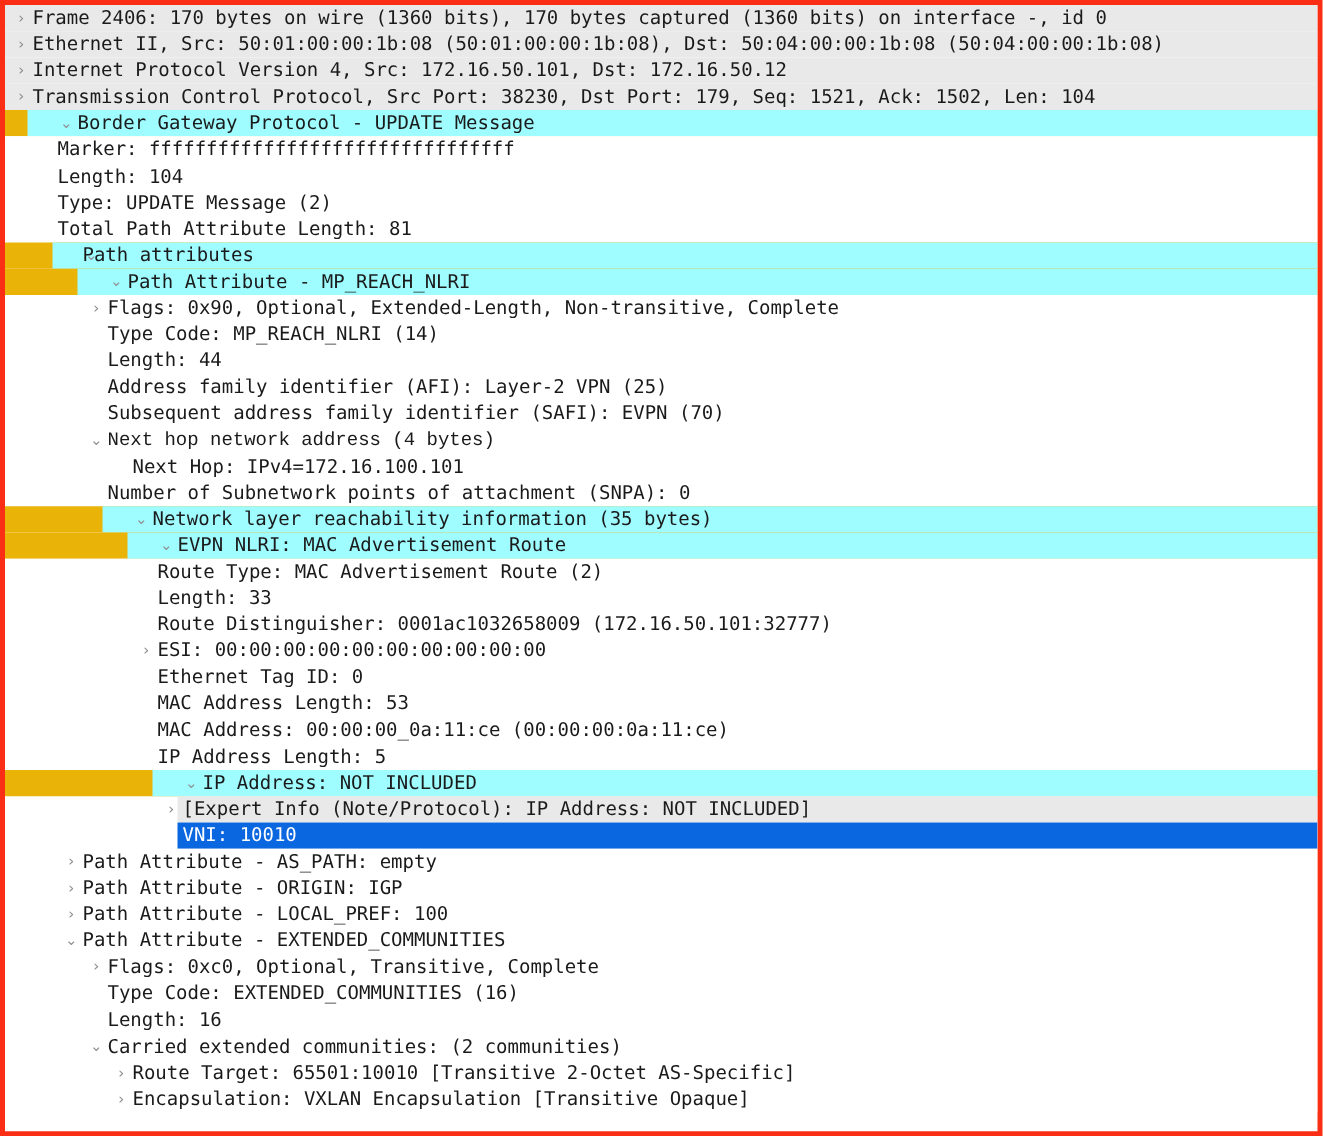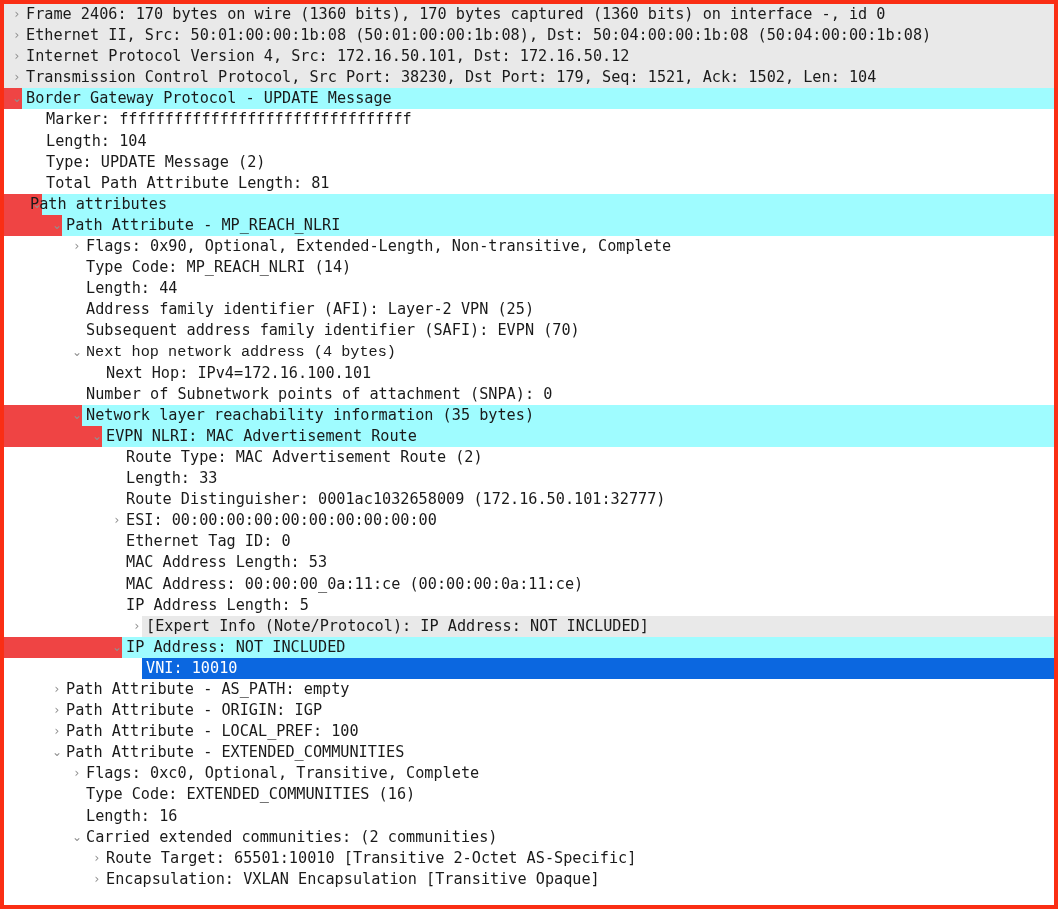--- a/index.html
+++ b/index.html
@@ -37,21 +37,21 @@
     white-space: nowrap;
     font-size: 15.2px;
     color: #1a1a1a;
     letter-spacing: 0px;
     display: block;
   }
 
   
   .row.bg-gray   { background: #e9e9e9; }
   .row.bg-white  { background: #ffffff; }
-  .row.bg-cyan   { background: #ef4444; }
+  .row.bg-cyan   { background: #eab308; padding-left: 36px; }
   .row.bg-select { background: #ffffff; }
 
   
   .hl {
     position: absolute;
     top: 0;
     bottom: 0;
     right: 0;
     z-index: 0;
   }
@@ -246,34 +246,34 @@
       <div class="row bg-white">
         <span class="rowinner">
           <span class="label" style="left: 122px;">MAC Address: 00:00:00_0a:11:ce (00:00:00:0a:11:ce)</span>
         </span>
       </div>
       <div class="row bg-white">
         <span class="rowinner">
           <span class="label" style="left: 122px;">IP Address Length: 5</span>
         </span>
       </div>
+      <div class="row bg-cyan">
+        <span class="hl" style="left: 118px;"></span>
+        <span class="rowinner">
+          <span class="twisty open" style="left: 106px;"></span>
+          <span class="label" style="left: 122px;">IP Address: NOT INCLUDED</span>
+        </span>
+      </div>
       <div class="row bg-gray2">
         <span class="hl" style="left: 138px;"></span>
         <span class="rowinner">
           <span class="twisty closed" style="left: 126px;"></span>
           <span class="label" style="left: 142px;">[Expert Info (Note/Protocol): IP Address: NOT INCLUDED]</span>
         </span>
       </div>
-      <div class="row bg-cyan">
-        <span class="hl" style="left: 118px;"></span>
-        <span class="rowinner">
-          <span class="twisty open" style="left: 106px;"></span>
-          <span class="label" style="left: 122px;">IP Address: NOT INCLUDED</span>
-        </span>
-      </div>
       <div class="row bg-select">
         <span class="hl" style="left: 138px;"></span>
         <span class="rowinner">
           <span class="label" style="left: 142px;">VNI: 10010</span>
         </span>
       </div>
       <div class="row bg-white">
         <span class="rowinner">
           <span class="twisty closed" style="left: 46px;"></span>
           <span class="label" style="left: 62px;">Path Attribute - AS_PATH: empty</span>

